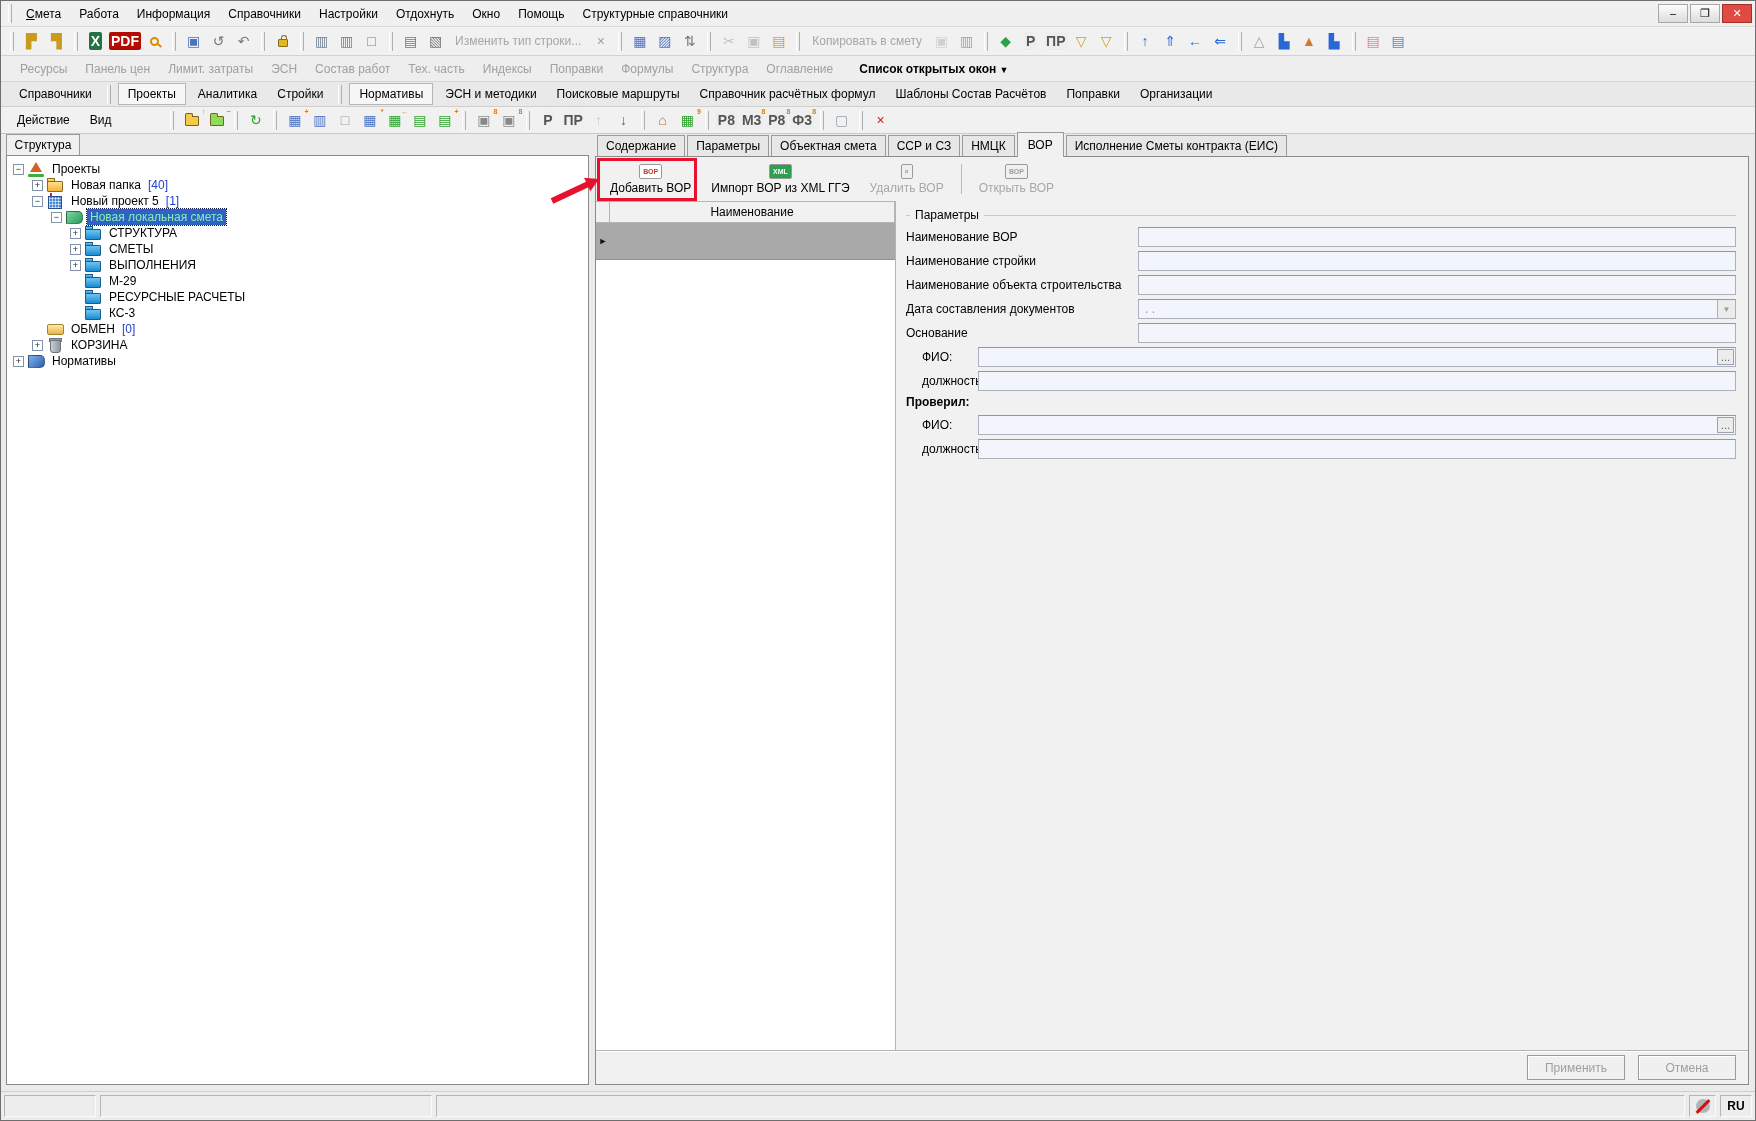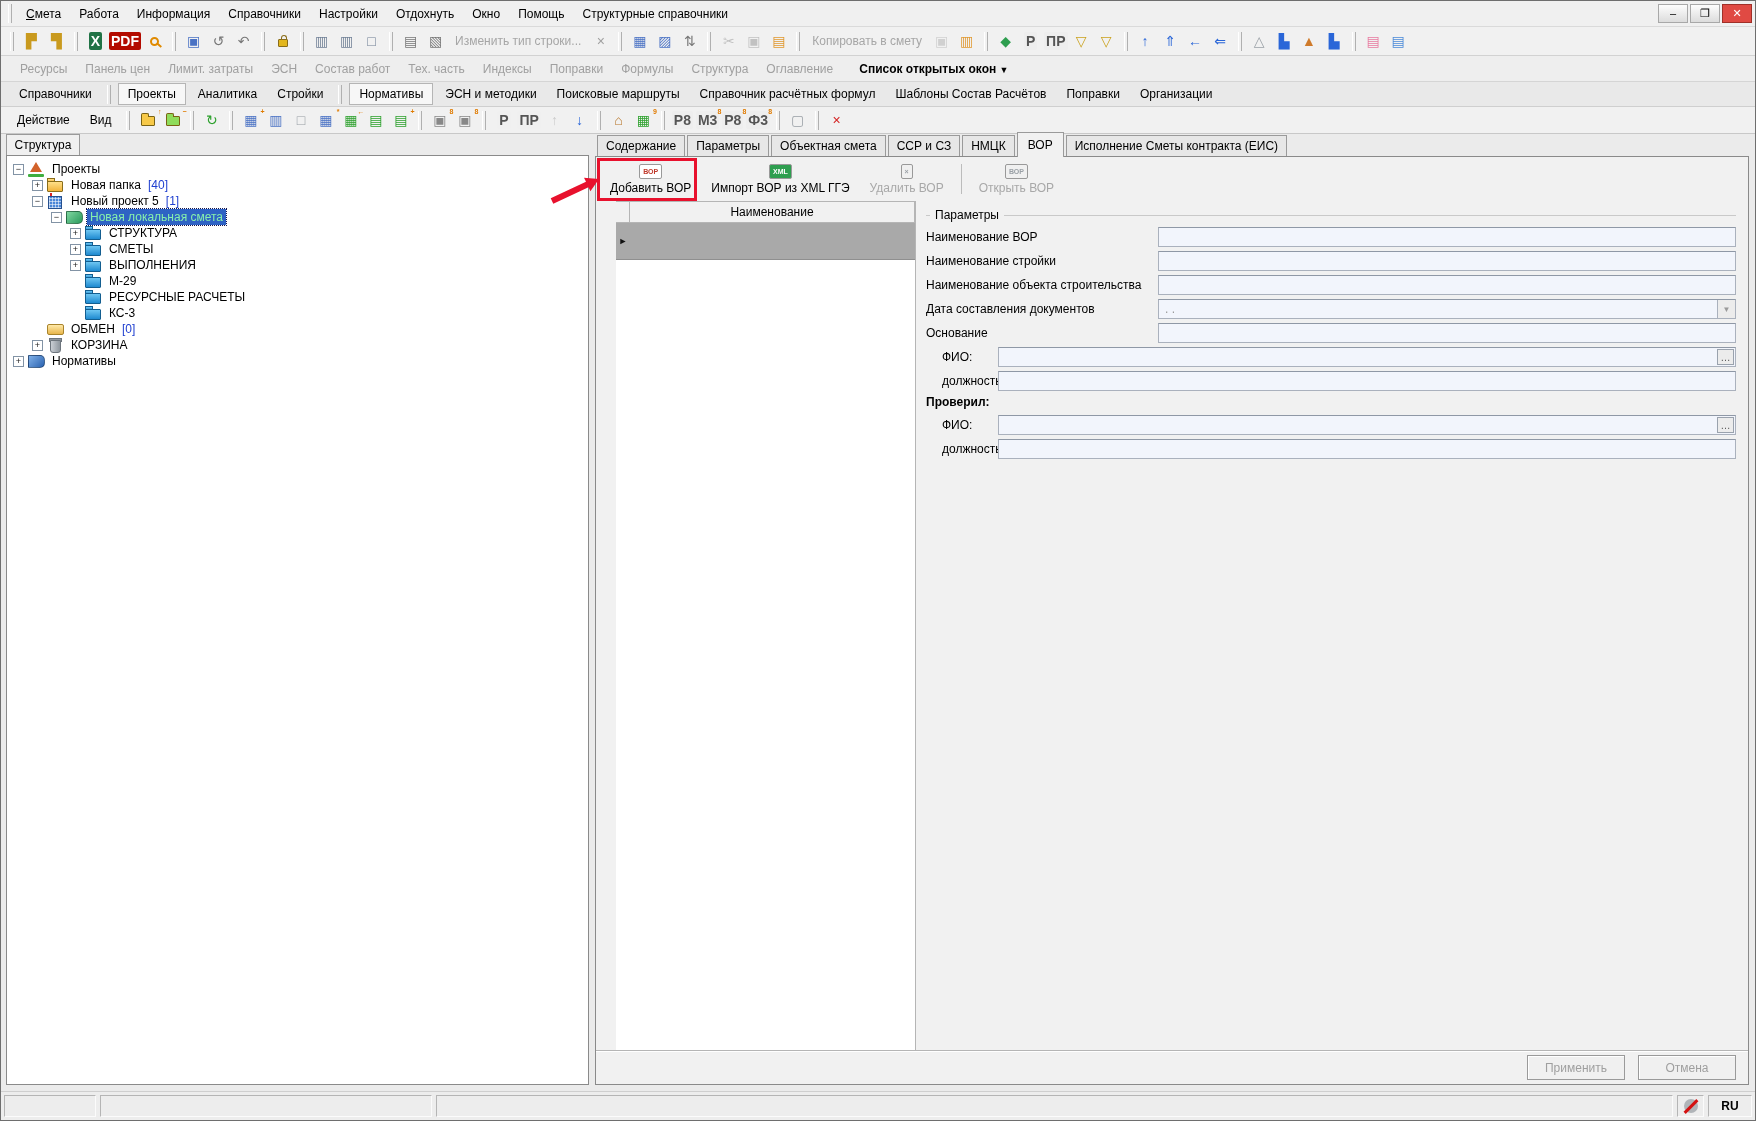--- a/index.html
+++ b/index.html
@@ -34,21 +34,21 @@
   .pb-item{padding:4px 9px;color:#a0a0a0;white-space:nowrap;}
   .pb-open{color:#000;font-weight:bold;padding:4px 9px;margin-left:8px;white-space:nowrap;}
   .dd-ar{font-size:9px;}
 
   
   .tabsbar{height:25px;display:flex;align-items:center;background:#e9e9e9;border-bottom:1px solid #cfcfcf;padding-left:8px;flex:none;}
   .wtab{padding:4px 10px;white-space:nowrap;cursor:default;}
   .wtab.boxed{border:1px solid #b5b5b5;background:#f7f7f7;padding:3px 9px;margin:0 2px;}
 
   
-  .actionbar{height:27px;display:flex;align-items:center;background:#f1f1f1;border-bottom:1px solid #c8c8c8;padding-left:6px;flex:none;}
+  .actionbar{height:27px;display:flex;align-items:center;background:#f1f1f1;border-bottom:1px solid #c8c8c8;padding-left:6px;flex:none;gap:44px;}
   .ab-menu{padding:4px 10px;white-space:nowrap;}
 
   
   .main{flex:1;display:flex;min-height:0;background:#ebebeb;}
   .left-panel{width:588px;flex:none;display:flex;flex-direction:column;padding:0 0 6px 5px;}
   .left-tab{width:74px;height:21px;border:1px solid #9a9a9a;border-bottom:none;background:#f0f0f0;display:flex;align-items:center;justify-content:center;flex:none;}
   .tree-box{flex:1;border:1px solid #8a8a8a;background:#fff;overflow:hidden;padding-top:5px;}
   .splitter{width:6px;flex:none;}
 
   .tree-row{display:flex;align-items:center;height:16px;white-space:nowrap;cursor:default;}
@@ -83,21 +83,21 @@
   .rcontent{flex:1;border:1px solid #8a8a8a;background:#f1f1f1;display:flex;flex-direction:column;min-height:0;}
 
   .vor-toolbar{height:44px;display:flex;align-items:stretch;padding:2px 4px;position:relative;flex:none;}
   .vbtn{display:flex;flex-direction:column;align-items:center;justify-content:center;padding:2px 10px;gap:2px;white-space:nowrap;cursor:default;}
   .vbtn.disabled{color:#a8a8a8;}
   .vic{font-size:7px;font-weight:bold;line-height:1;padding:3px 3px;border:1px solid #999;border-radius:2px;}
   .vsep{width:1px;background:#bcbcbc;margin:5px 7px;flex:none;}
   .redbox{position:absolute;left:1px;top:1px;width:100px;height:43px;border:3px solid #e8112d;z-index:4;pointer-events:none;}
   .arrow-svg{position:absolute;left:-47px;top:19px;z-index:5;overflow:visible;}
 
-  .vor-body{flex:1;display:flex;min-height:0;margin-left:20px;}
+  .vor-body{flex:1;display:flex;min-height:0;}
   .table-col{width:300px;flex:none;background:#fff;border-right:1px solid #b5b5b5;display:flex;flex-direction:column;}
   .thead{display:flex;height:22px;flex:none;}
   .corner{width:14px;background:#f1f1f1;border:1px solid #b5b5b5;border-left:none;flex:none;}
   .hcell{flex:1;background:#f1f1f1;border:1px solid #b5b5b5;border-left:none;display:flex;align-items:center;justify-content:center;}
   .grow{height:37px;background:#a9a9a9;border-bottom:1px solid #8f8f8f;display:flex;align-items:center;flex:none;}
   .rowmark{width:14px;display:flex;align-items:center;justify-content:center;font-size:9px;color:#111;flex:none;}
 
   .params-col{flex:1;padding:4px 12px 0 10px;min-width:0;}
   .pgroup{position:relative;border-top:1px solid #c9c9c9;margin-top:10px;padding-top:11px;}
   .pgroup-label{position:absolute;top:-8px;left:4px;background:#f1f1f1;padding:0 5px;}
@@ -113,21 +113,21 @@
   .vor-footer{height:34px;flex:none;border-top:1px solid #b5b5b5;box-shadow:inset 0 1px 0 #fff;display:flex;align-items:center;justify-content:flex-end;gap:13px;padding-right:12px;}
   .fbtn{width:98px;height:25px;display:flex;align-items:center;justify-content:center;background:#f0f0f0;border:1px solid #9a9a9a;box-shadow:inset 1px 1px 0 #fff;cursor:default;}
   .fbtn.disabled{color:#9f9f9f;}
 
   
   .statusbar{height:29px;flex:none;background:#ededed;border-top:1px solid #cfcfcf;display:flex;align-items:center;gap:4px;padding:2px 3px;}
   .spanel{height:22px;border:1px solid #b5b5b5;border-bottom-color:#fbfbfb;border-right-color:#fbfbfb;background:#ededed;}
   .iconp{width:27px;display:flex;align-items:center;justify-content:center;}
   .noconn{width:14px;height:14px;border-radius:50%;background:#b0b4b8;position:relative;display:block;}
   .noconn::after{content:"";position:absolute;left:-2px;top:6px;width:18px;height:3px;background:#d41111;transform:rotate(-45deg);}
-  .lang{width:44px;display:flex;align-items:center;justify-content:center;font-weight:bold;}
+  .lang{width:32px;display:flex;align-items:center;justify-content:center;font-weight:bold;}
 </style>
 </head>
 <body>
 
 <div class="window">
 
   <div class="menubar">
     <span class="grip"></span>
     <div id="menu-items" style="display:flex">
         <div class="menu-item"><u>С</u>мета</div>

